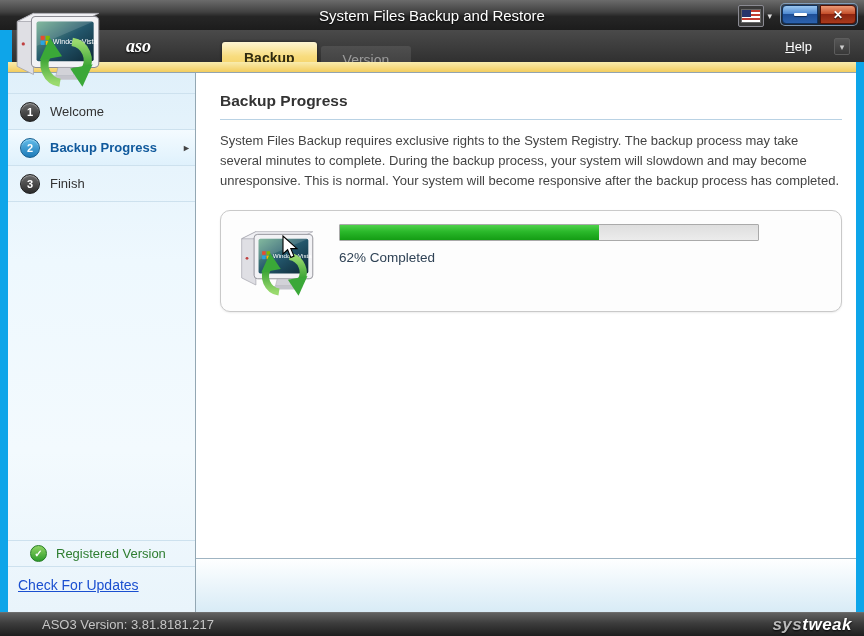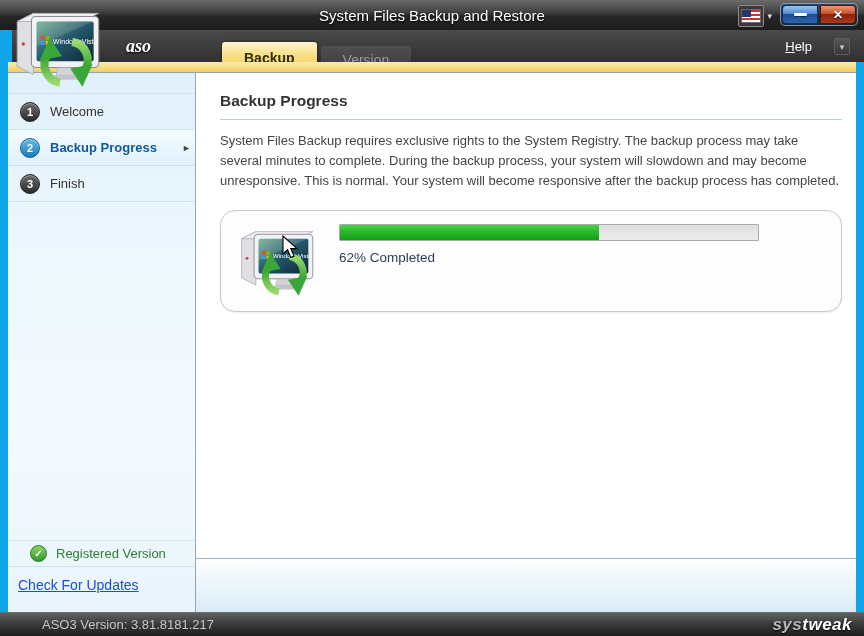--- a/index.html
+++ b/index.html
@@ -77,21 +77,21 @@
     background:linear-gradient(#8ed463, #2e9b2c); border:1px solid #257c24;
     color:#fff; font-size:10px; font-weight:bold; display:flex; align-items:center; justify-content:center; }
   .reg-label { margin-left:9px; font-size:13px; color:#2e7d30; }
   .updates { display:inline-block; margin:10px 0 0 10px; font-size:14px; color:#1a4fd0;
     text-decoration:underline; cursor:pointer; }
 
   .main { flex:1; position:relative; padding:19px 14px 0 24px; background:#fff; }
   .heading { font-size:15.5px; font-weight:bold; color:#333; }
   .hrule { border:none; border-top:1px solid #b9d2e4; margin:9px 0 11px 0; }
   .desc { font-size:13px; color:#444; line-height:1.55; }
-  .panel { margin-top:19px; height:102px; border:1px solid #c9c9c9; border-radius:15px;
+  .panel { margin-top:19px; height:102px; border:1px solid #c9c9c9; border-radius:10px;
     background:#fdfdfd; box-shadow:0 1px 2px rgba(0,0,0,.08); display:flex; padding:10px 12px; }
   .panel-logo { flex:0 0 92px; }
   .progress-col { margin-left:14px; padding-top:3px; }
   .progress-track { width:420px; height:17px; border:1px solid #aaa; border-radius:1px;
     background:linear-gradient(#dedede,#ececec); overflow:hidden; }
   .progress-fill { height:100%; width:0;
     background:linear-gradient(#4fd14b 0%, #2ab82a 45%, #149c14 100%); }
   .progress-label { margin-top:9px; font-size:13.5px; color:#2f4255; }
   .main-bottom { position:absolute; left:0; right:0; bottom:0; height:54px;
     border-top:1px solid #9fb4c2; background:linear-gradient(#feffff, #d8ebf6); }

